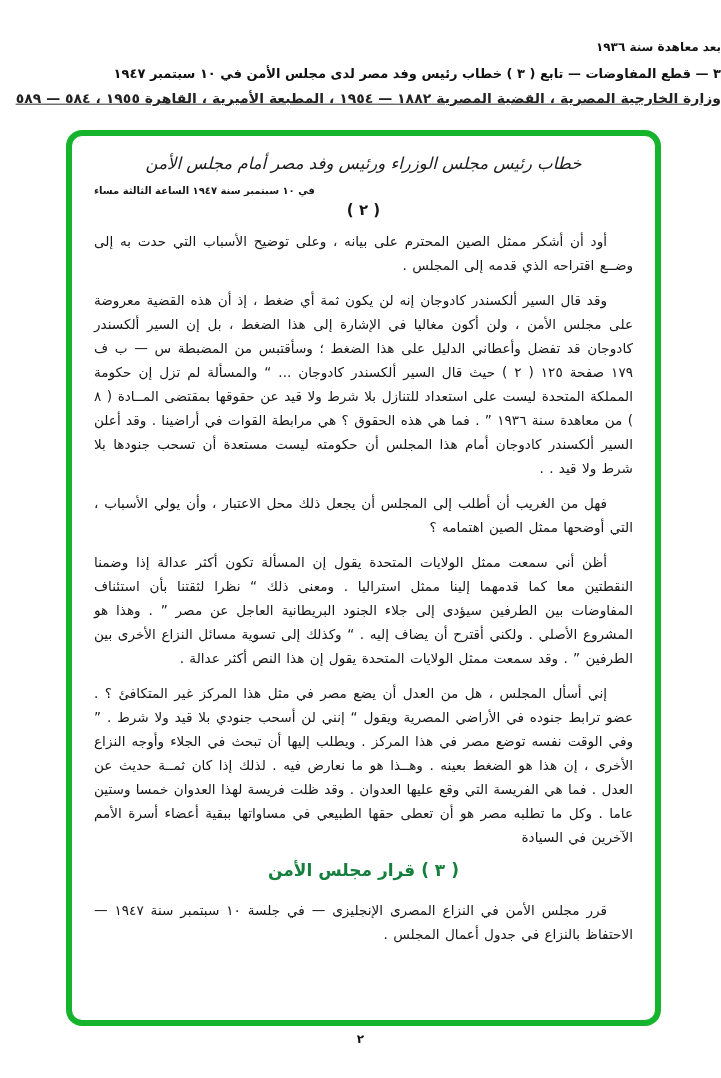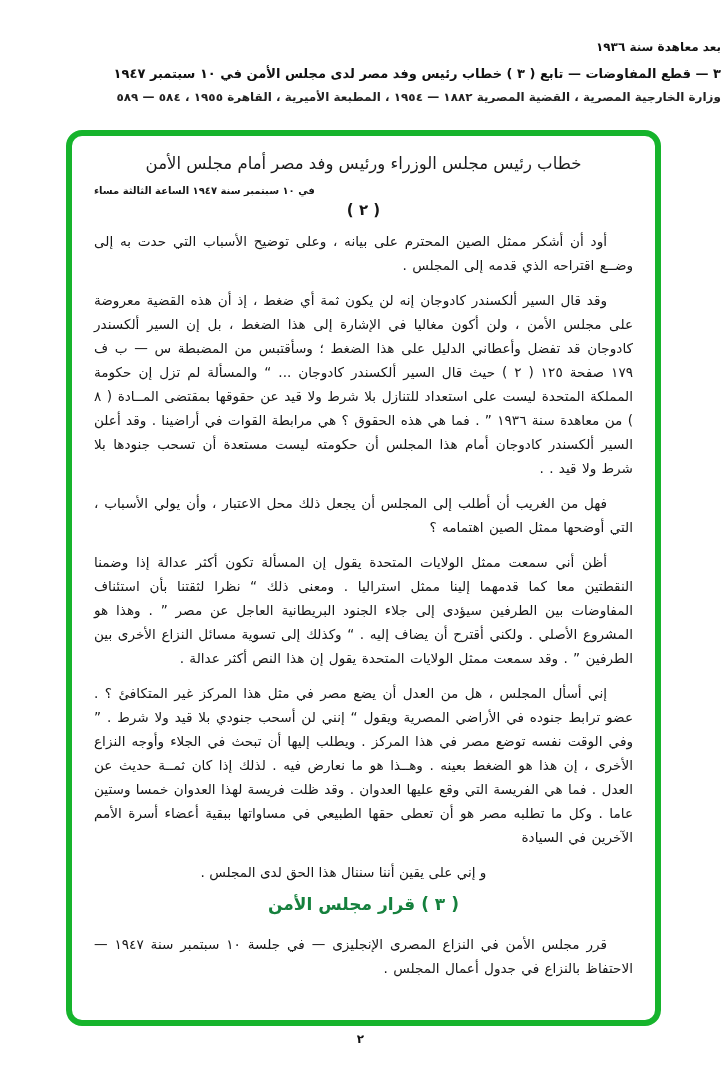--- a/index.html
+++ b/index.html
@@ -5,28 +5,28 @@
   html,body{margin:0;padding:0;}
   body{
     width:721px;height:1078px;position:relative;background:#ffffff;
     font-family:"DejaVu Sans",sans-serif;color:#161616;direction:rtl;overflow:hidden;
   }
   .scan{position:absolute;inset:0;}
   
   .header{position:absolute;top:40px;left:0;right:0;text-align:right;color:#111;}
   .header .h1{font-size:12px;font-weight:bold;letter-spacing:.5px;margin-bottom:11px;}
   .header .h2{font-size:13px;font-weight:bold;margin-bottom:9px;white-space:nowrap;margin-top:12px;}
-  .header .h3{font-size:12px;font-weight:bold;color:#222;transform:scaleY(.95);}
+  .header .h3{font-size:14px;font-weight:bold;color:#222;transform:scaleY(.95);text-decoration:underline;}
   
   .highlight-box{
     position:absolute;left:66px;top:130px;width:539px;height:860px;
     border:6px solid #16b42c;border-radius:16px;
     padding:14px 22px 10px 22px;overflow:hidden;background:#fff;
   }
-  .doc-title{text-align:center;font-size:16.5px;font-weight:normal;color:#1b1b1b;margin:4px 0 12px;}
+  .doc-title{text-align:center;font-size:16.5px;font-weight:normal;color:#1b1b1b;margin:4px 0 12px;font-style:italic;}
   .doc-subtitle{text-align:left;font-size:10px;font-weight:bold;margin-bottom:5px;}
   .doc-part{text-align:center;font-size:15px;font-weight:bold;margin-bottom:10px;}
   .para{
     font-size:13.6px;line-height:24px;text-align:justify;text-align-last:right;
     text-indent:26px;margin:0 0 11px;word-spacing:1px;
   }
   .closing{font-size:13.6px;line-height:24px;text-align:center;margin:2px 40px 10px 0;}
   .sec3-head{text-align:center;font-size:17px;font-weight:bold;margin:6px 0 18px;color:#15803d;}
   .sec3-body{margin-bottom:0;}
   
@@ -48,20 +48,19 @@
     <div class="doc-title">خطاب رئيس مجلس الوزراء ورئيس وفد مصر أمام مجلس الأمن</div>
     <div class="doc-subtitle">في ١٠ سبتمبر سنة ١٩٤٧ الساعة الثالثة مساء</div>
     <div class="doc-part">( ٢ )</div>
 
     <p class="para">أود أن أشكر ممثل الصين المحترم على بيانه ، وعلى توضيح الأسباب التي حدت به إلى وضــع اقتراحه الذي قدمه إلى المجلس .</p>
     <p class="para">وقد قال السير ألكسندر كادوجان إنه لن يكون ثمة أي ضغط ، إذ أن هذه القضية معروضة على مجلس الأمن ، ولن أكون مغاليا في الإشارة إلى هذا الضغط ، بل إن السير ألكسندر كادوجان قد تفضل وأعطاني الدليل على هذا الضغط ؛ وسأقتبس من المضبطة س — ب ف ١٧٩ صفحة ١٢٥ ( ٢ ) حيث قال السير ألكسندر كادوجان ... “ والمسألة لم تزل إن حكومة المملكة المتحدة ليست على استعداد للتنازل بلا شرط ولا قيد عن حقوقها بمقتضى المــادة ( ٨ ) من معاهدة سنة ١٩٣٦ ” . فما هي هذه الحقوق ؟ هي مرابطة القوات في أراضينا . وقد أعلن السير ألكسندر كادوجان أمام هذا المجلس أن حكومته ليست مستعدة أن تسحب جنودها بلا شرط ولا قيد . .</p>
     <p class="para">فهل من الغريب أن أطلب إلى المجلس أن يجعل ذلك محل الاعتبار ، وأن يولي الأسباب ، التي أوضحها ممثل الصين اهتمامه ؟</p>
     <p class="para">أظن أني سمعت ممثل الولايات المتحدة يقول إن المسألة تكون أكثر عدالة إذا وضمنا النقطتين معا كما قدمهما إلينا ممثل استراليا . ومعنى ذلك “ نظرا لثقتنا بأن استئناف المفاوضات بين الطرفين سيؤدى إلى جلاء الجنود البريطانية العاجل عن مصر ” . وهذا هو المشروع الأصلي . ولكني أقترح أن يضاف إليه . “ وكذلك إلى تسوية مسائل النزاع الأخرى بين الطرفين ” . وقد سمعت ممثل الولايات المتحدة يقول إن هذا النص أكثر عدالة .</p>
     <p class="para">إني أسأل المجلس ، هل من العدل أن يضع مصر في مثل هذا المركز غير المتكافئ ؟ . عضو ترابط جنوده في الأراضي المصرية ويقول “ إنني لن أسحب جنودي بلا قيد ولا شرط . ” وفي الوقت نفسه توضع مصر في هذا المركز . ويطلب إليها أن تبحث في الجلاء وأوجه النزاع الأخرى ، إن هذا هو الضغط بعينه . وهــذا هو ما نعارض فيه . لذلك إذا كان ثمــة حديث عن العدل . فما هي الفريسة التي وقع عليها العدوان . وقد ظلت فريسة لهذا العدوان خمسا وستين عاما . وكل ما تطلبه مصر هو أن تعطى حقها الطبيعي في مساواتها ببقية أعضاء أسرة الأمم الآخرين في السيادة</p>
 
-    <p class="closing">و إني على يقين أننا سننال هذا الحق لدى المجلس .</p>
 
     <div class="sec3-head">( ٣ ) قرار مجلس الأمن</div>
     <p class="para sec3-body">قرر مجلس الأمن في النزاع المصرى الإنجليزى — في جلسة ١٠ سبتمبر سنة ١٩٤٧ — الاحتفاظ بالنزاع في جدول أعمال المجلس .</p>
   </div>
 
   <div class="page-number">٢</div>
 </div>
 
 </body></html>

